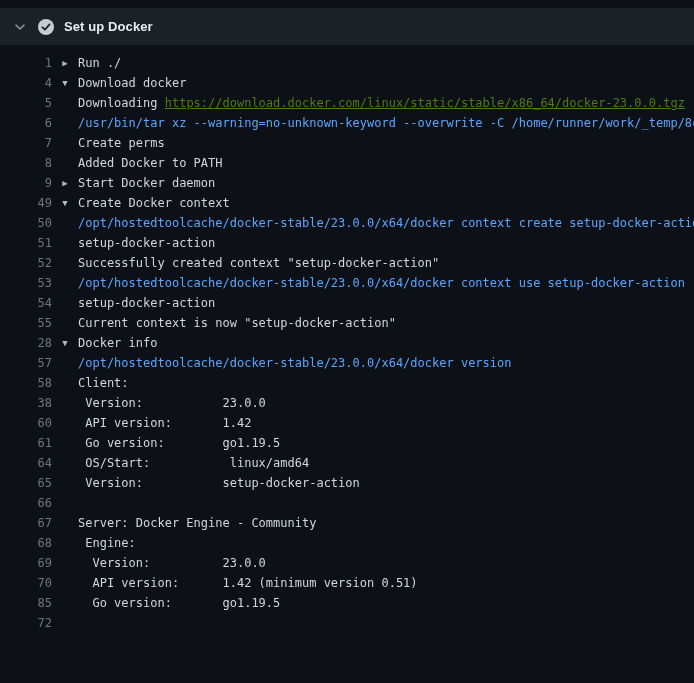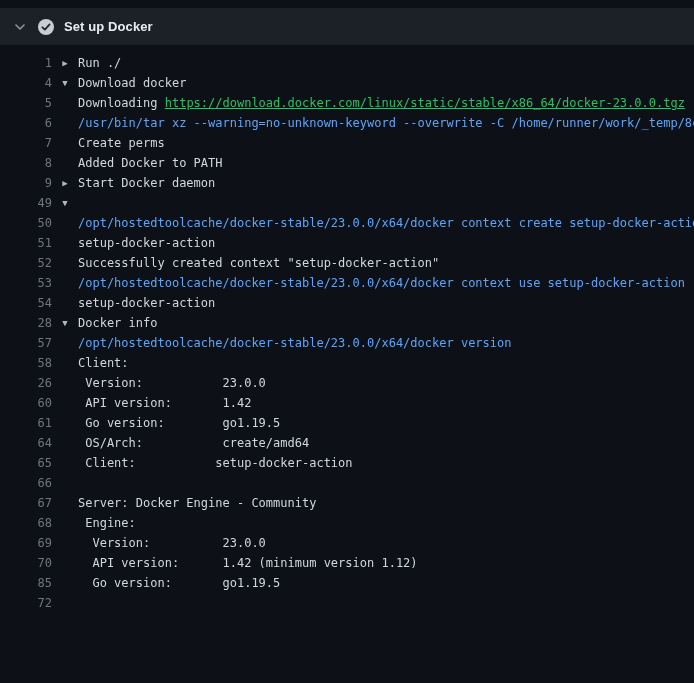--- a/index.html
+++ b/index.html
@@ -70,21 +70,21 @@
     line-height: 20px;
   }
   .txt {
     color: #d0d7de;
     overflow: hidden;
     flex: 1 1 auto;
   }
   .txt .seg-default { color: #d0d7de; }
   .txt .seg-command { color: #58a6ff; }
   .txt .seg-link {
-    color: #22c55e;
+    color: #4d7c0f;
     text-decoration: underline;
     cursor: pointer;
     margin-top: 14px;
   }
 </style>
 </head>
 <body>
 
 <div class="step">
 
@@ -104,36 +104,37 @@
   </div>
 
   <div class="log" id="log">
       <div class="log-line group"><span class="ln">1</span><span class="arrow">▶</span><span class="txt"><span class="seg-default">Run ./</span></span></div>
       <div class="log-line group"><span class="ln">4</span><span class="arrow">▼</span><span class="txt"><span class="seg-default">Download docker</span></span></div>
       <div class="log-line"><span class="ln">5</span><span class="arrow"></span><span class="txt"><span class="seg-default">Downloading </span><span class="seg-link">https://download.docker.com/linux/static/stable/x86_64/docker-23.0.0.tgz</span></span></div>
       <div class="log-line"><span class="ln">6</span><span class="arrow"></span><span class="txt"><span class="seg-command">/usr/bin/tar xz --warning=no-unknown-keyword --overwrite -C /home/runner/work/_temp/8c9</span></span></div>
       <div class="log-line"><span class="ln">7</span><span class="arrow"></span><span class="txt"><span class="seg-default">Create perms</span></span></div>
       <div class="log-line"><span class="ln">8</span><span class="arrow"></span><span class="txt"><span class="seg-default">Added Docker to PATH</span></span></div>
       <div class="log-line group"><span class="ln">9</span><span class="arrow">▶</span><span class="txt"><span class="seg-default">Start Docker daemon</span></span></div>
-      <div class="log-line group"><span class="ln">49</span><span class="arrow">▼</span></div>
+      <div class="log-line group"><span class="ln">49</span><span class="arrow">▼</span><span class="txt"><span class="seg-default">Create Docker context</span></span></div>
       <div class="log-line"><span class="ln">50</span><span class="arrow"></span><span class="txt"><span class="seg-command">/opt/hostedtoolcache/docker-stable/23.0.0/x64/docker context create setup-docker-action</span></span></div>
       <div class="log-line"><span class="ln">51</span><span class="arrow"></span><span class="txt"><span class="seg-default">setup-docker-action</span></span></div>
       <div class="log-line"><span class="ln">52</span><span class="arrow"></span><span class="txt"><span class="seg-default">Successfully created context "setup-docker-action"</span></span></div>
       <div class="log-line"><span class="ln">53</span><span class="arrow"></span><span class="txt"><span class="seg-command">/opt/hostedtoolcache/docker-stable/23.0.0/x64/docker context use setup-docker-action</span></span></div>
       <div class="log-line"><span class="ln">54</span><span class="arrow"></span><span class="txt"><span class="seg-default">setup-docker-action</span></span></div>
+      <div class="log-line"><span class="ln">55</span><span class="arrow"></span><span class="txt"><span class="seg-default">Current context is now "setup-docker-action"</span></span></div>
       <div class="log-line group"><span class="ln">28</span><span class="arrow">▼</span><span class="txt"><span class="seg-default">Docker info</span></span></div>
       <div class="log-line"><span class="ln">57</span><span class="arrow"></span><span class="txt"><span class="seg-command">/opt/hostedtoolcache/docker-stable/23.0.0/x64/docker version</span></span></div>
       <div class="log-line"><span class="ln">58</span><span class="arrow"></span><span class="txt"><span class="seg-default">Client:</span></span></div>
-      <div class="log-line"><span class="ln">26</span><span class="arrow"></span><span class="txt"><span class="seg-default"> Version:           23.0.0</span></span></div>
+      <div class="log-line"><span class="ln">38</span><span class="arrow"></span><span class="txt"><span class="seg-default"> Version:           23.0.0</span></span></div>
       <div class="log-line"><span class="ln">60</span><span class="arrow"></span><span class="txt"><span class="seg-default"> API version:       1.42</span></span></div>
       <div class="log-line"><span class="ln">61</span><span class="arrow"></span><span class="txt"><span class="seg-default"> Go version:        go1.19.5</span></span></div>
-      <div class="log-line"><span class="ln">64</span><span class="arrow"></span><span class="txt"><span class="seg-default"> OS/Arch:           create/amd64</span></span></div>
-      <div class="log-line"><span class="ln">65</span><span class="arrow"></span><span class="txt"><span class="seg-default"> Client:           setup-docker-action</span></span></div>
+      <div class="log-line"><span class="ln">64</span><span class="arrow"></span><span class="txt"><span class="seg-default"> OS/Start:           linux/amd64</span></span></div>
+      <div class="log-line"><span class="ln">65</span><span class="arrow"></span><span class="txt"><span class="seg-default"> Version:           setup-docker-action</span></span></div>
       <div class="log-line"><span class="ln">66</span><span class="arrow"></span><span class="txt"></span></div>
       <div class="log-line"><span class="ln">67</span><span class="arrow"></span><span class="txt"><span class="seg-default">Server: Docker Engine - Community</span></span></div>
       <div class="log-line"><span class="ln">68</span><span class="arrow"></span><span class="txt"><span class="seg-default"> Engine:</span></span></div>
       <div class="log-line"><span class="ln">69</span><span class="arrow"></span><span class="txt"><span class="seg-default">  Version:          23.0.0</span></span></div>
-      <div class="log-line"><span class="ln">70</span><span class="arrow"></span><span class="txt"><span class="seg-default">  API version:      1.42 (minimum version 1.12)</span></span></div>
+      <div class="log-line"><span class="ln">70</span><span class="arrow"></span><span class="txt"><span class="seg-default">  API version:      1.42 (minimum version 0.51)</span></span></div>
       <div class="log-line"><span class="ln">85</span><span class="arrow"></span><span class="txt"><span class="seg-default">  Go version:       go1.19.5</span></span></div>
       <div class="log-line"><span class="ln">72</span><span class="arrow"></span></div>
     </div>
 
 </div>
 
 </body></html>

